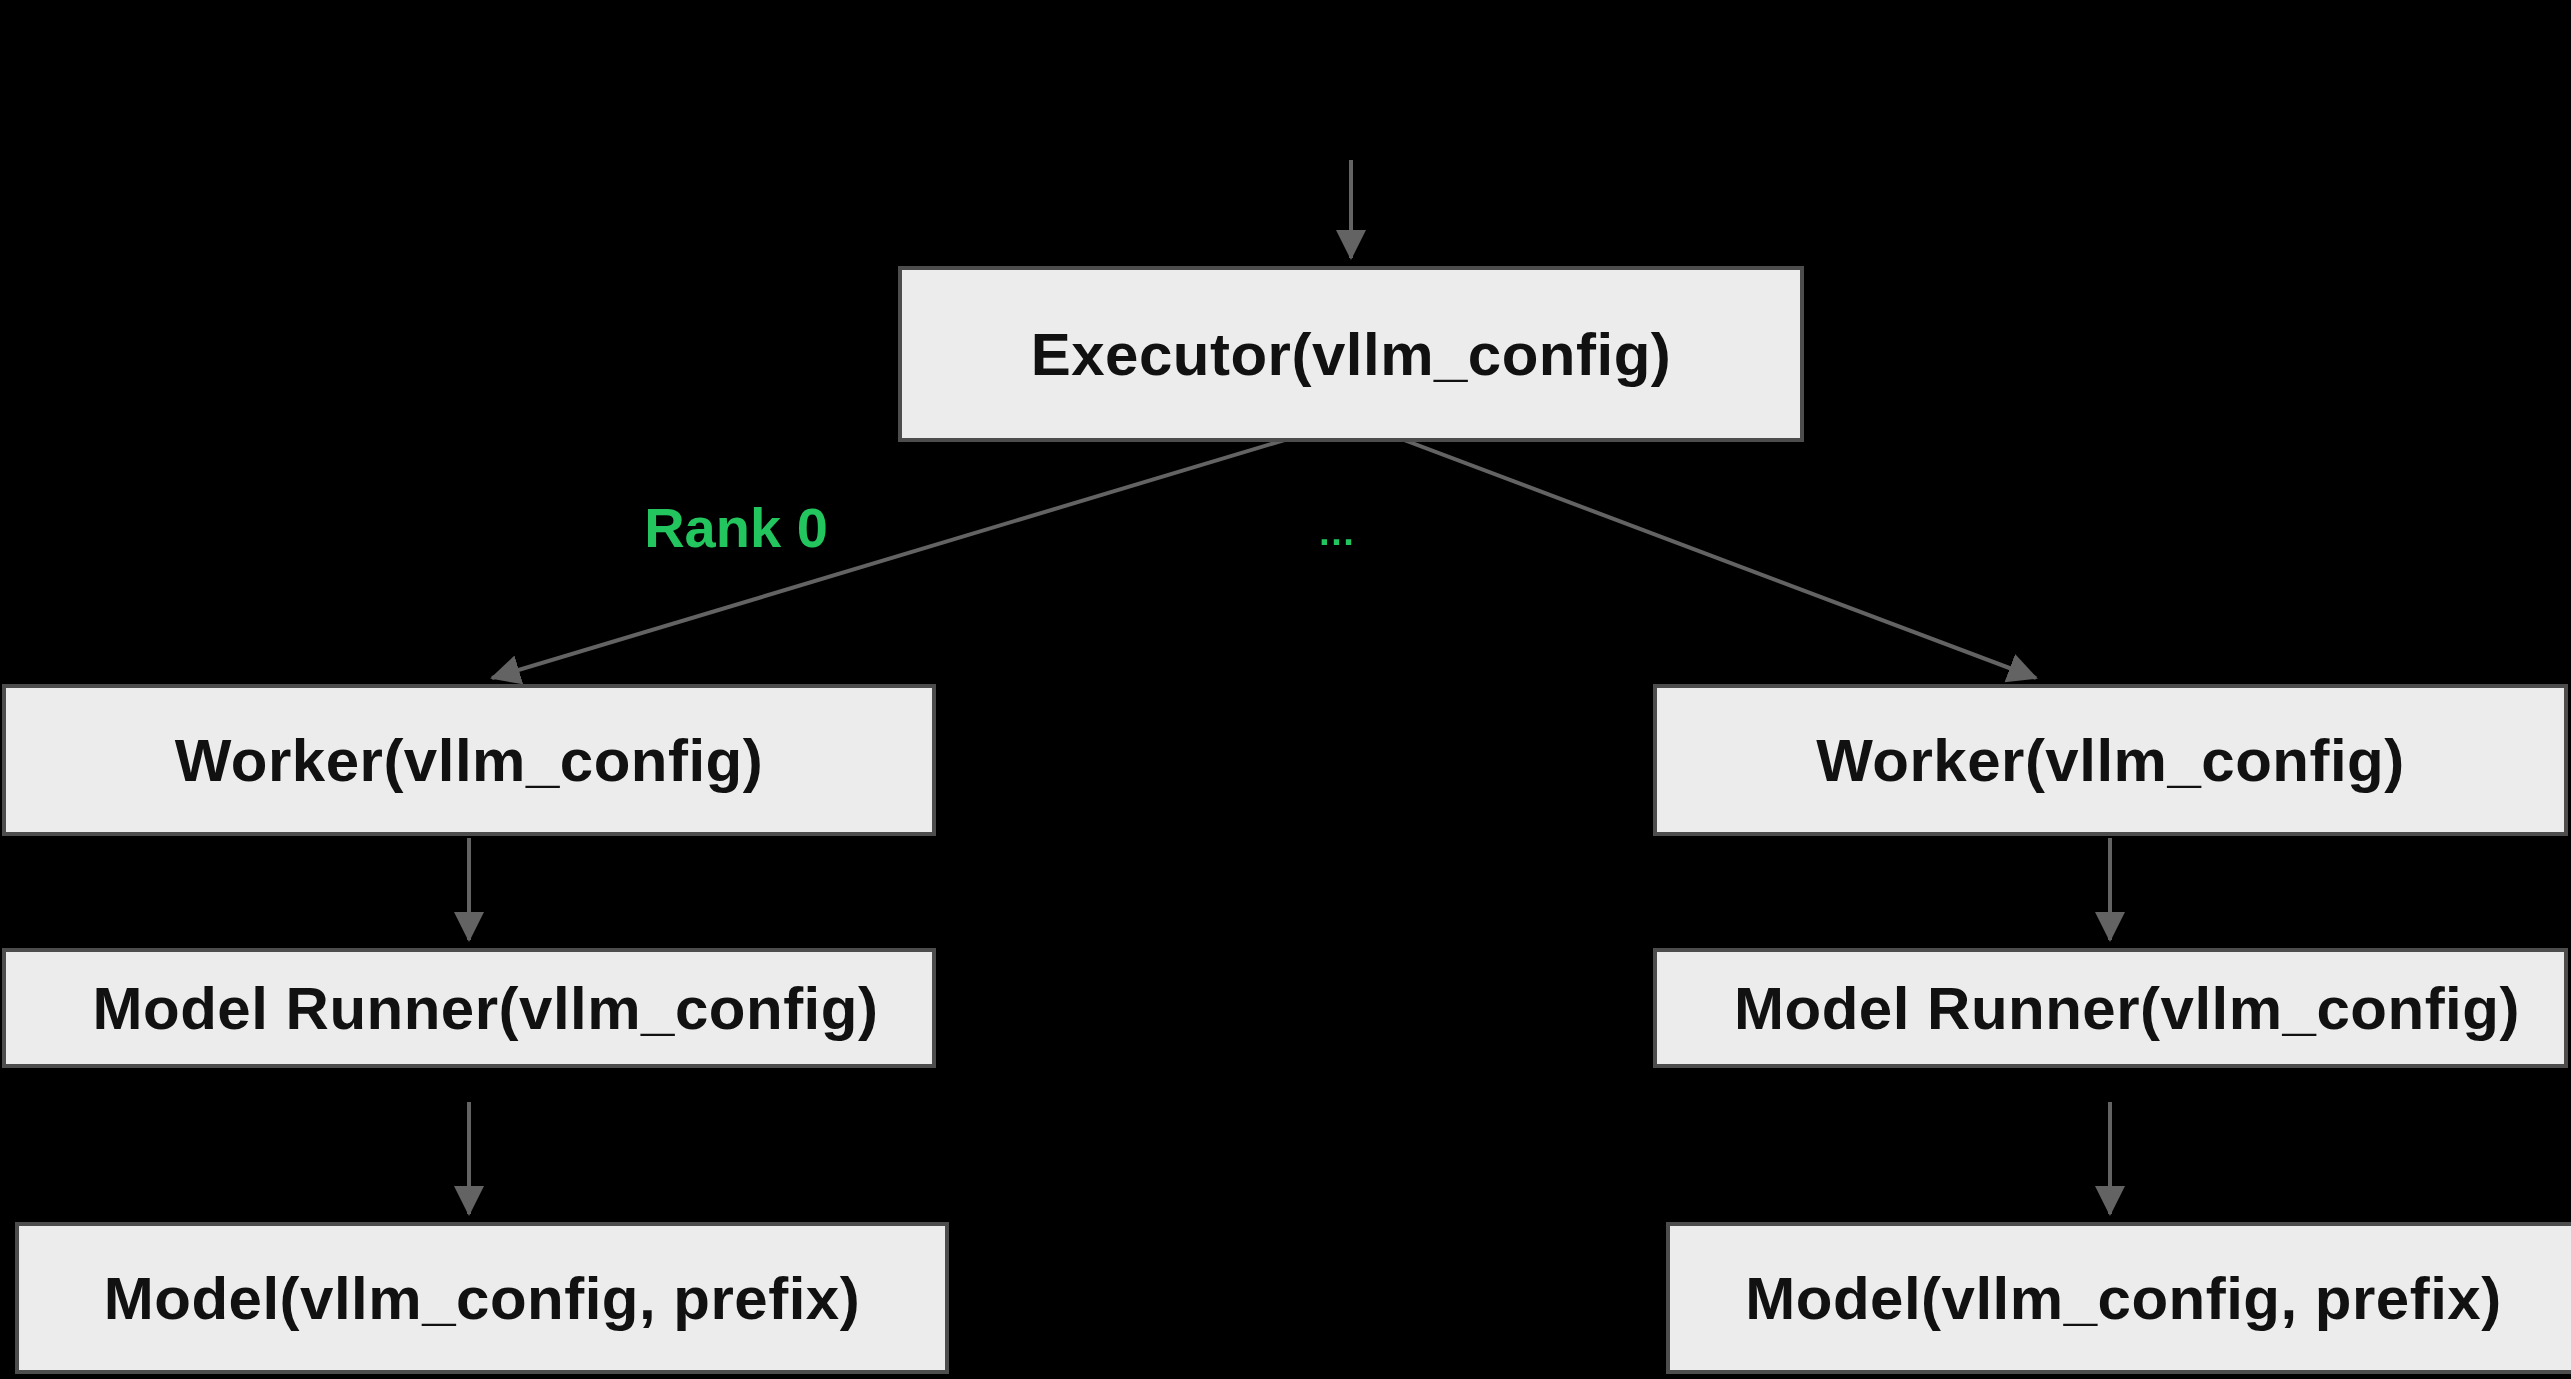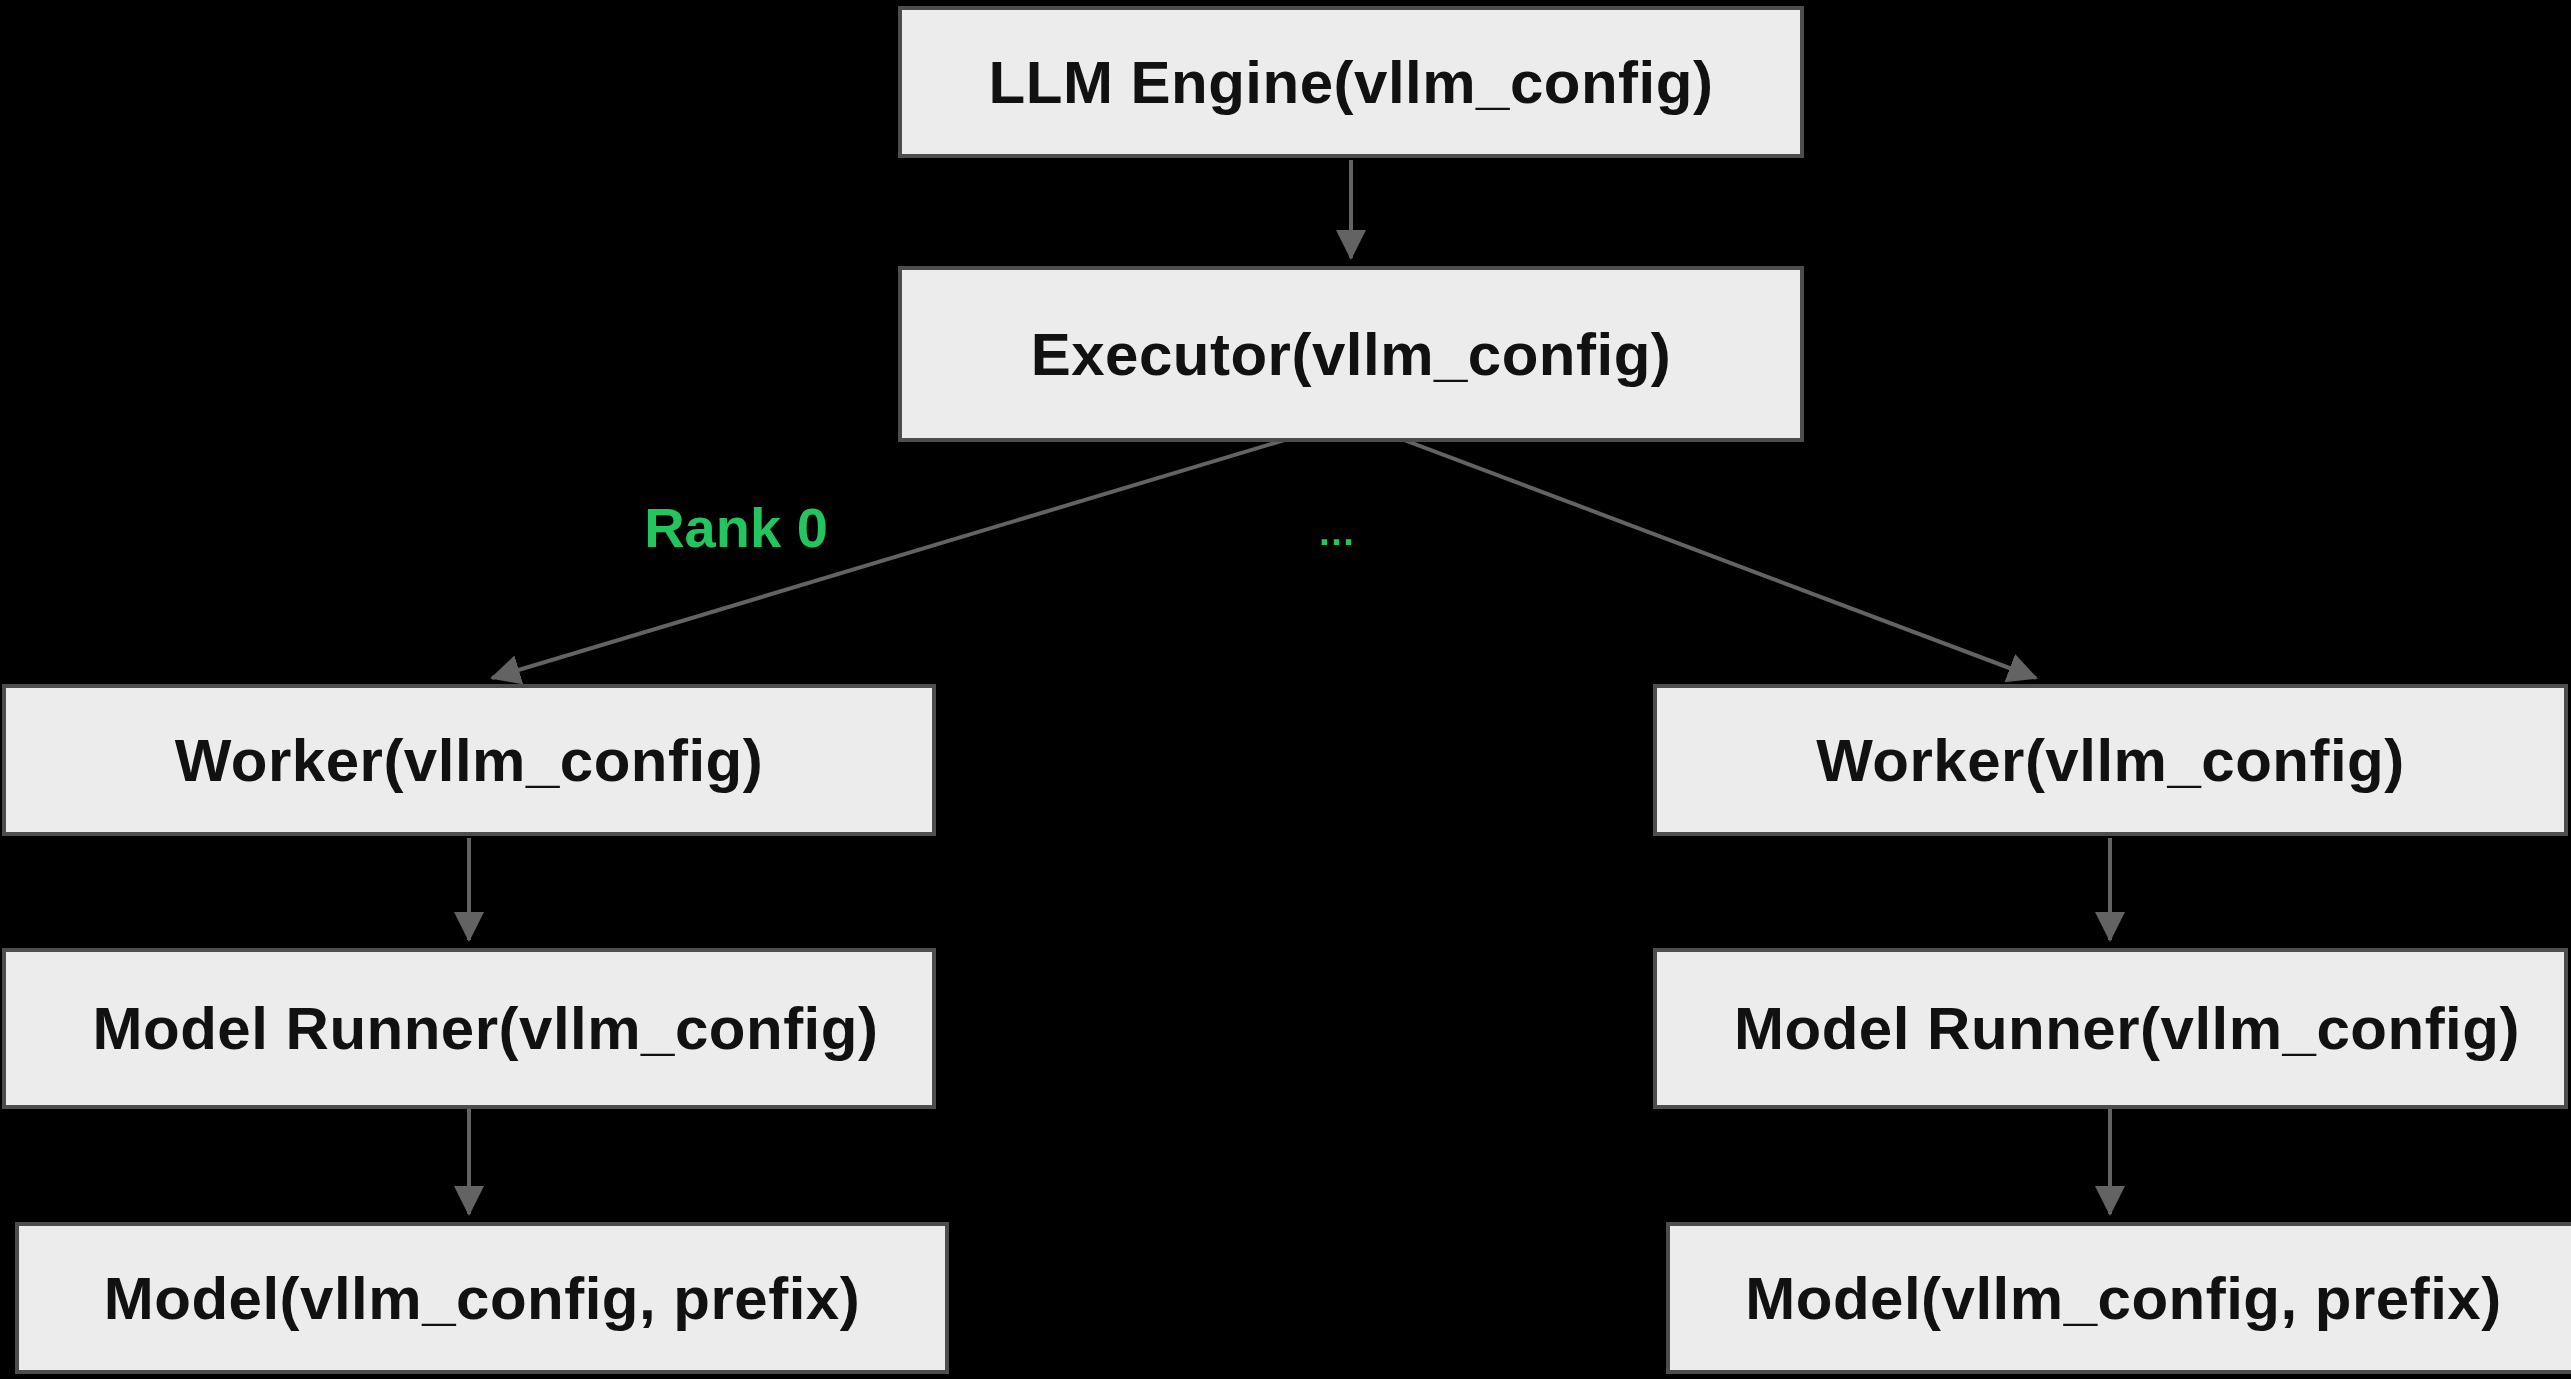--- a/index.html
+++ b/index.html
@@ -41,21 +41,21 @@
     letter-spacing: 0.5px;
     white-space: nowrap;
   }
   
   .col-center { left: 898px;  width: 906px; }
   .col-left   { left: 2px;    width: 934px; }
   .col-right  { left: 1653px; width: 915px; }
   .row-a { top: 6px;    height: 152px; }
   .row-b { top: 266px;  height: 176px; }
   .row-c { top: 684px;  height: 152px; text-align: center; }
-  .row-d { top: 948px;  height: 161px; padding-left: 33px; }
+  .row-d { top: 948px;  height: 120px; padding-left: 33px; }
   .row-e { top: 1222px; height: 152px; margin-left: 13px; }
 
   .edge-label {
     position: absolute;
     transform: translate(-50%, -50%);
     color: #22c55e;
     font-size: 56px;
     font-weight: 600;
     white-space: nowrap;
   }
@@ -85,21 +85,20 @@
 
     <line class="edge-line" x1="469" y1="838" x2="469" y2="940" marker-end="url(#arrowhead)"></line>
 
     <line class="edge-line" x1="469" y1="1102" x2="469" y2="1214" marker-end="url(#arrowhead)"></line>
 
     <line class="edge-line" x1="2110" y1="838" x2="2110" y2="940" marker-end="url(#arrowhead)"></line>
 
     <line class="edge-line" x1="2110" y1="1102" x2="2110" y2="1214" marker-end="url(#arrowhead)"></line>
   </svg>
 
-  <div class="node col-center row-a">LLM Engine(vllm_config)</div>
 
   <div class="node col-center row-b">Executor(vllm_config)</div>
 
   <div class="node col-left row-c">Worker(vllm_config)</div>
 
   <div class="node col-right row-c">Worker(vllm_config)</div>
 
   <div class="node col-left row-d">Model Runner(vllm_config)</div>
 
   <div class="node col-right row-d">Model Runner(vllm_config)</div>

